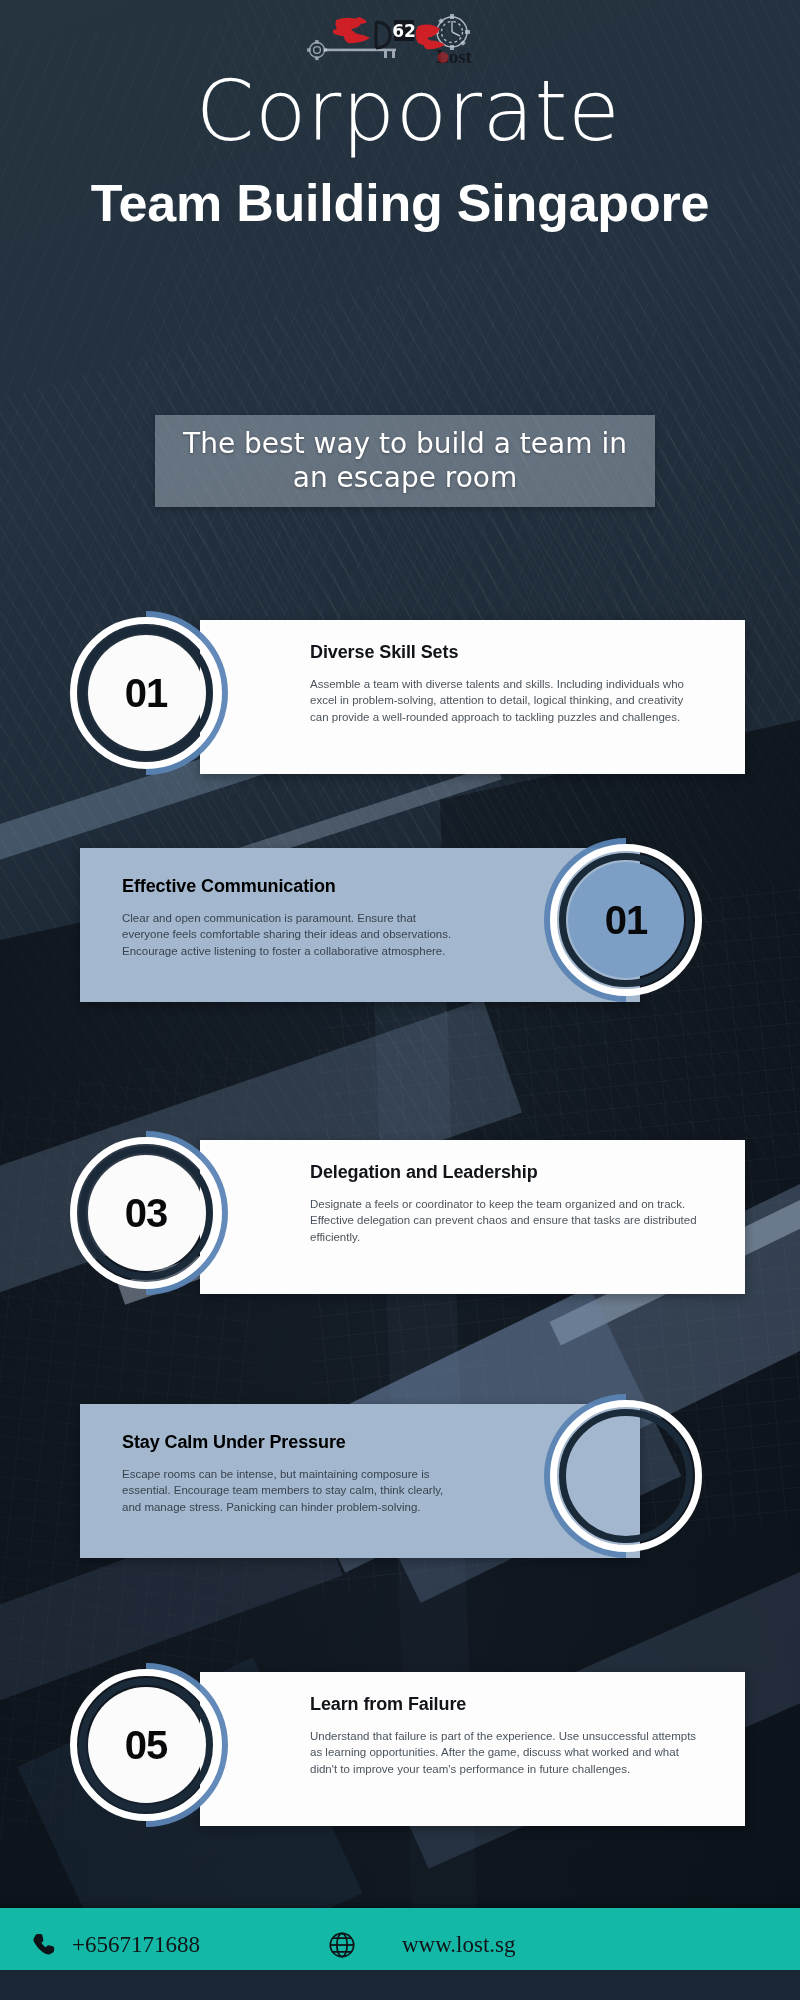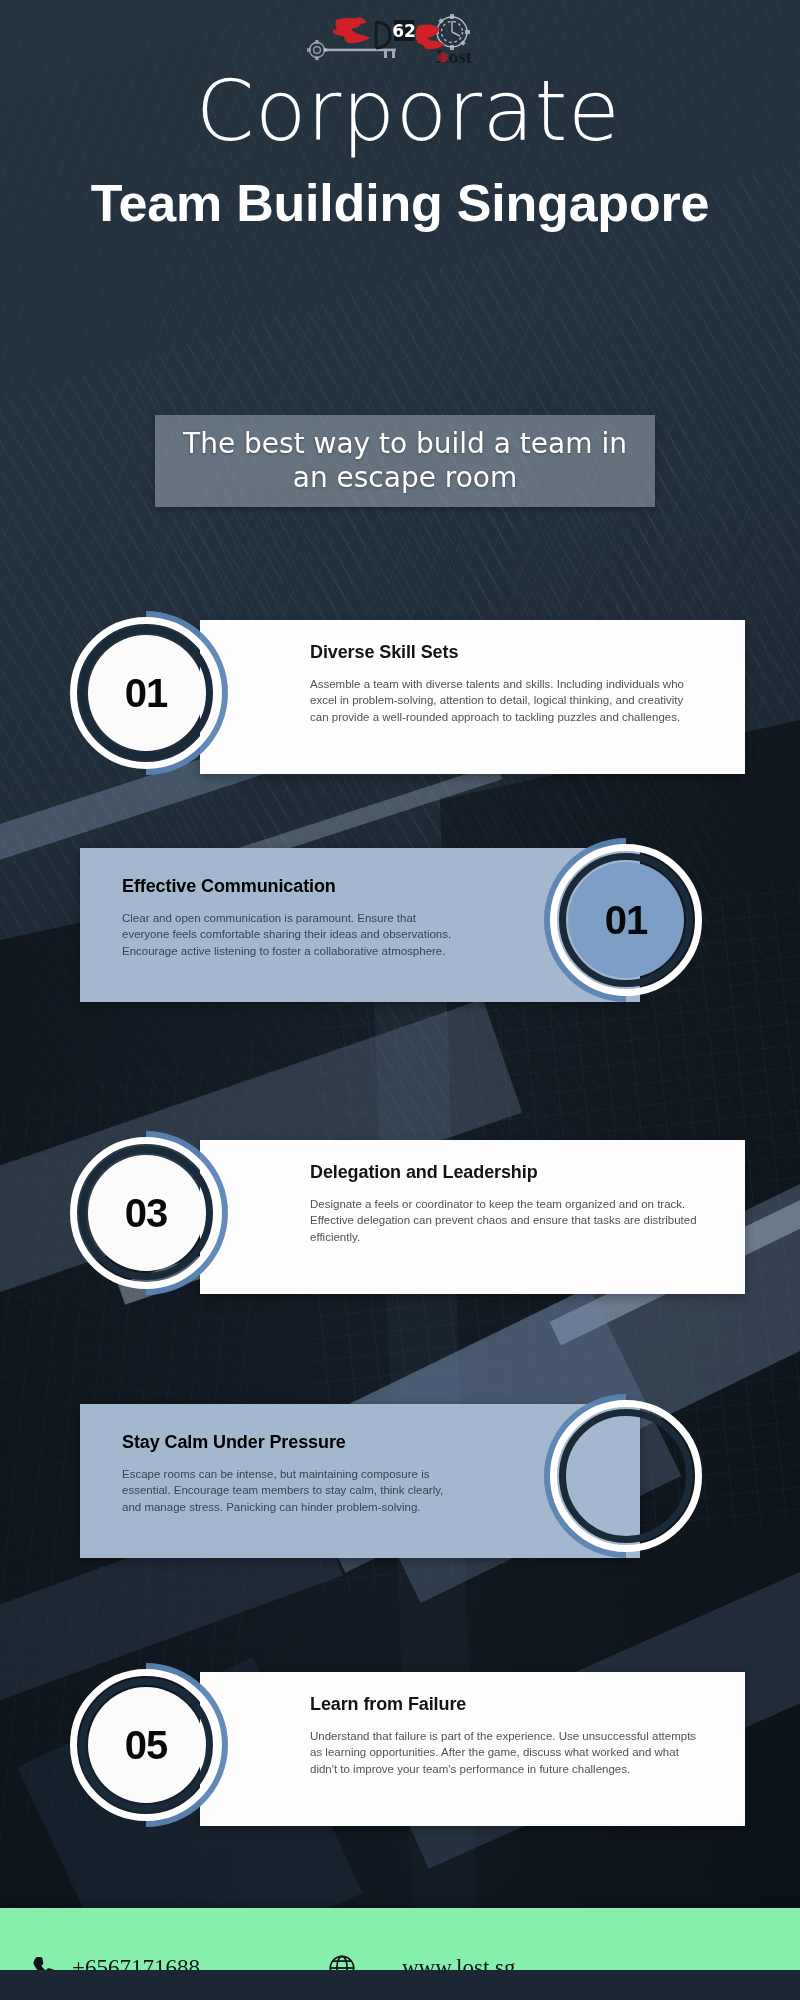--- a/index.html
+++ b/index.html
@@ -225,23 +225,23 @@
     position:absolute; width:62px; height:150px;
     background:#5b84b4; opacity:.9; z-index:-1;
   }
   .step.left-num .numcircle .tab{ left:96px; top:-34px; }
   .step.right-num .numcircle .tab{ left:-6px; top:-34px; }
 
   
   .footer-bar{
     position:absolute; left:0; top:1908px;
     width:800px; height:74px;
-    background:#86efac;
+    background:#14b8a6;
     box-shadow:0 -2px 8px rgba(0,0,0,.35);
-    display:flex; align-items:flex-end;
+    display:flex; align-items:center;
   }
   .fitem{ display:flex; align-items:center; gap:14px; }
   .fitem.phone{ margin-left:30px; }
   .fitem.web{ margin-left:128px;gap:46px; }
   .fitem .ftext{
     font-family:"Liberation Serif", serif;
     font-size:23px; color:#111417;
   }
   .ficon{ width:28px; height:28px; display:block; }
   .footer-strip{

